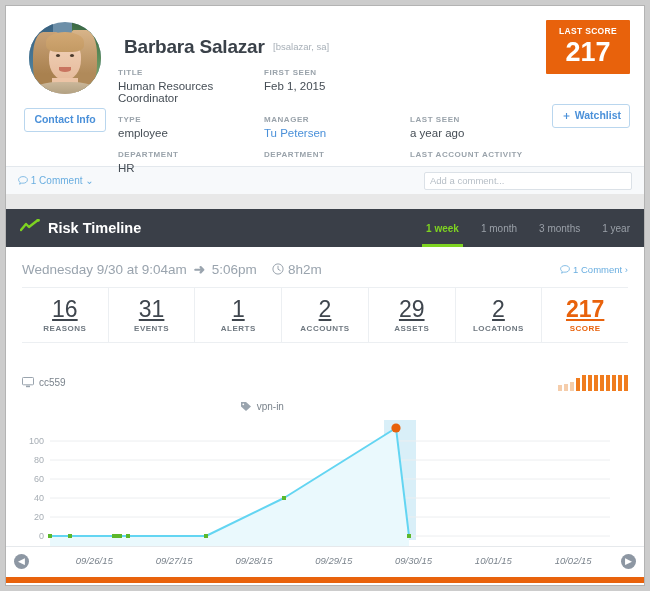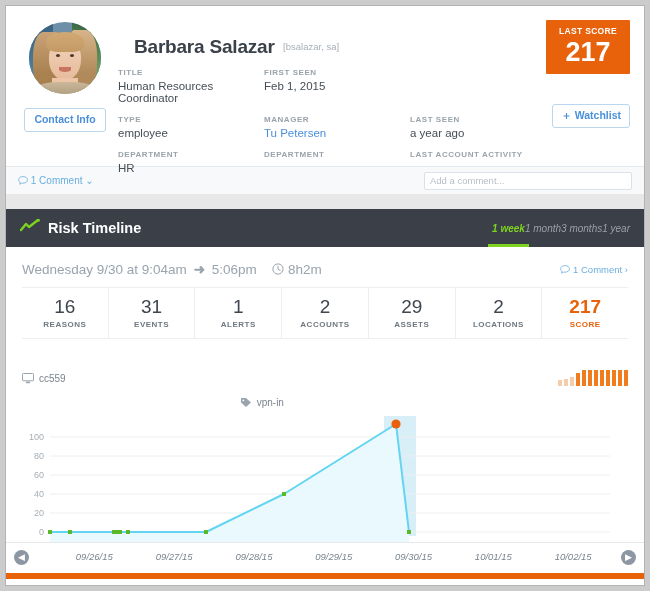--- a/index.html
+++ b/index.html
@@ -90,21 +90,21 @@
     border: 1px solid #b9d6ee;
     border-radius: 3px;
     background: #fff;
     line-height: 1.1;
     cursor: pointer;
     white-space: nowrap;
   }
 
   .name-row {
     position: absolute;
-    left: 128px;
+    left: 118px;
     top: 30px;
   }
   .pname {
     display: inline;
     font-size: 19px;
     font-weight: bold;
     color: #3a4149;
     letter-spacing: -0.2px;
   }
   .palias {
@@ -229,26 +229,26 @@
   .panel-title {
     color: #ffffff;
     font-size: 14.5px;
     font-weight: bold;
     margin-left: 8px;
   }
   .tabs { margin-left: auto; display: flex; align-items: center; height: 100%; }
   .tab {
     font-size: 10px;
     color: #9aa0a8;
+    margin-left: 22px;
     cursor: pointer;
     position: relative;
     height: 100%;
     display: flex;
     align-items: center;
-    font-style: italic;
   }
   .tab.active { color: #7ed321; font-weight: bold; }
   .tab.active::after {
     content: "";
     position: absolute;
     left: -4px; right: -4px; bottom: 0;
     height: 3px;
     background: #7ed321;
   }
 
@@ -280,23 +280,24 @@
     border-bottom: 1px solid #eceff2;
   }
   .stat {
     flex: 1;
     text-align: center;
     padding: 8px 0 9px 0;
     border-right: 1px solid #eceff2;
   }
   .stat:last-child { border-right: none; }
   .stat .num {
-    font-size: 19px;
+    font-size: 23px;
     color: #3f464e;
     line-height: 1.15;
+    text-decoration: underline;
   }
   .stat .cap {
     font-size: 8px;
     font-weight: bold;
     letter-spacing: 0.5px;
     color: #6f7880;
     margin-top: 2px;
   }
   .stat.score .num { color: #e8620c; font-weight: bold; }
   .stat.score .cap { color: #e8620c; }

